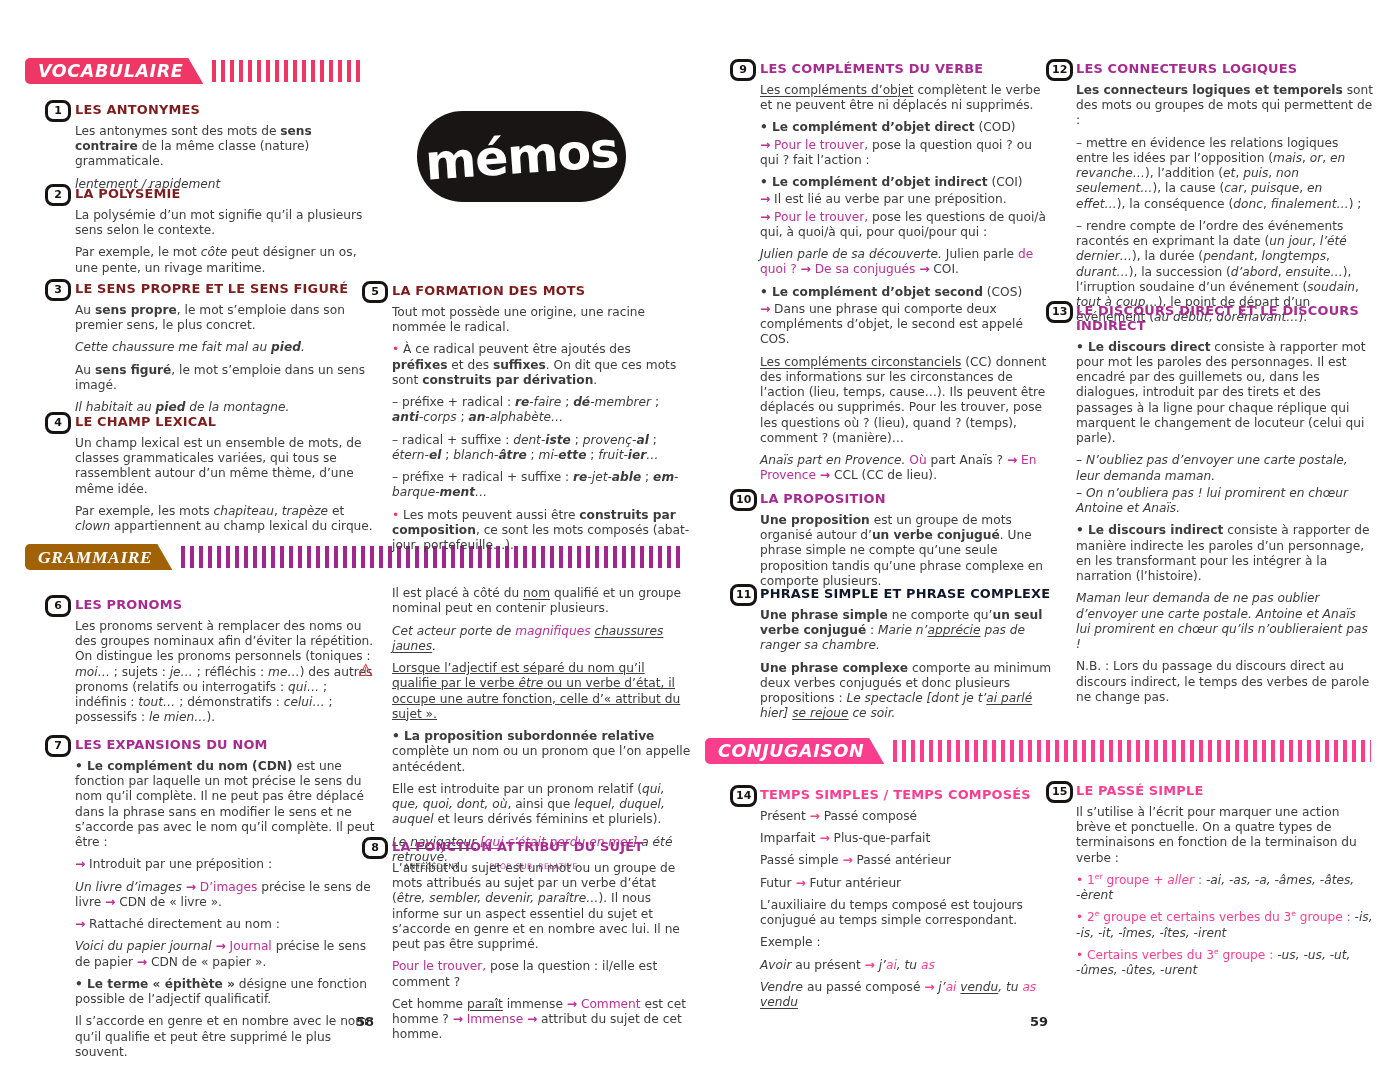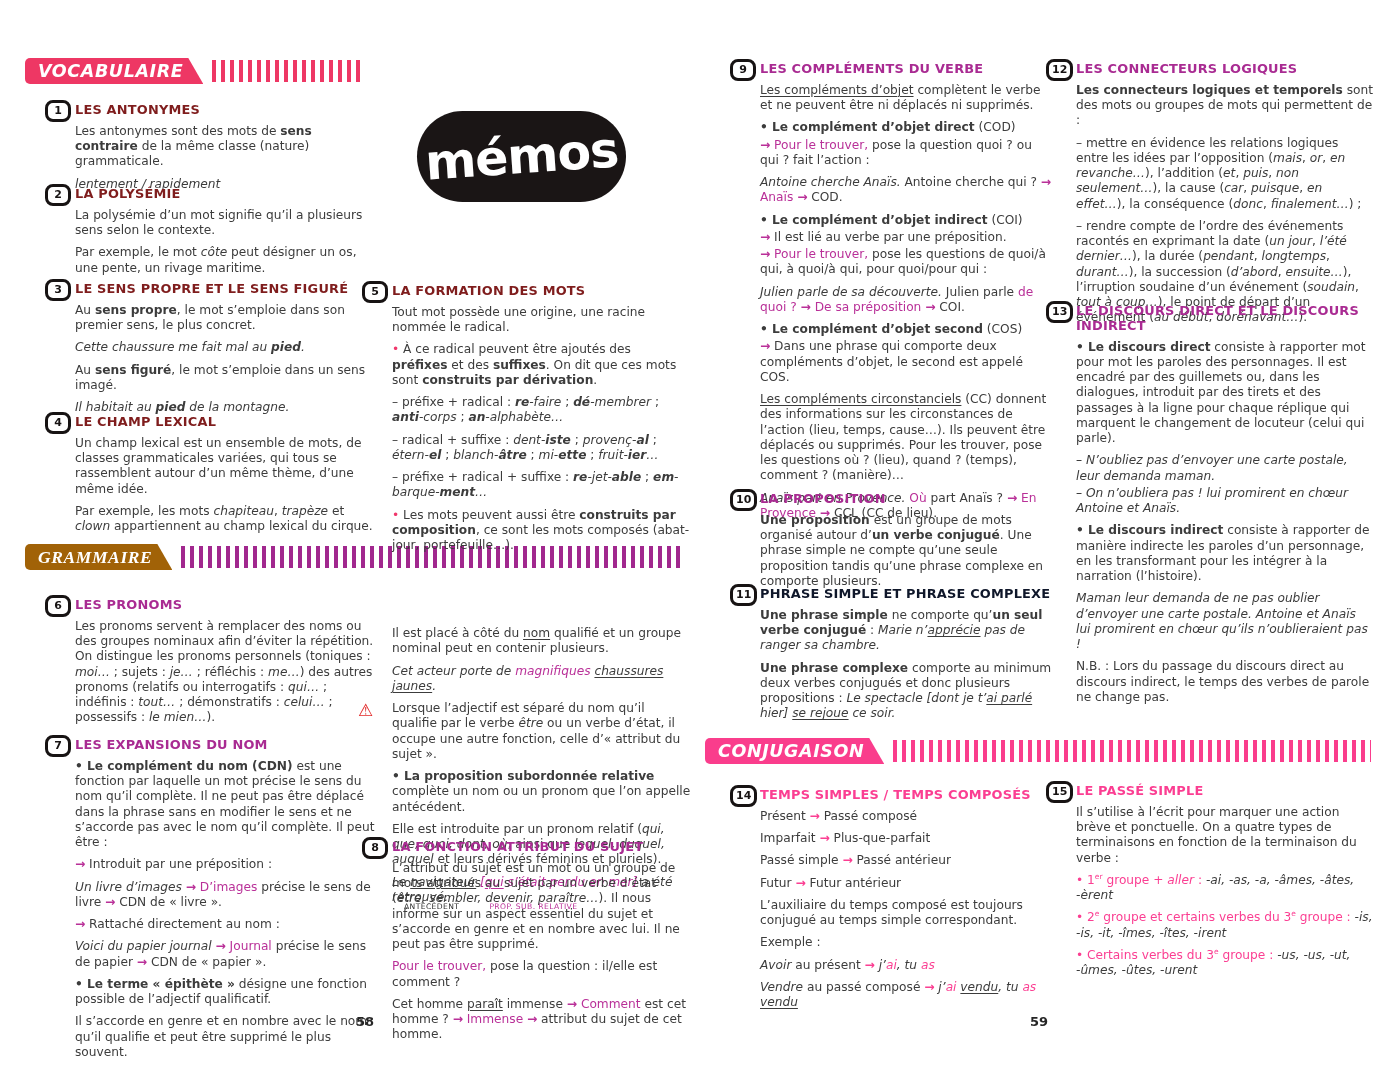--- a/index.html
+++ b/index.html
@@ -40,21 +40,21 @@
   b{font-weight:bold;color:inherit;}
   u{text-underline-offset:2px;text-decoration-thickness:1px;}
   .mg{color:#b93098;text-align:center;}
   .pk{color:#fb3e92;}
   .sec-vocab .pk{color:#f0386c;}
   .ar{font-weight:bold;font-style:normal;}
   .sec-grammar .ar{color:#b93098;}
   .sec-conj .ar{color:#fb3e92;}
   .warn{position:relative;margin:0 0 7px 0;}
   .warn .wicon{position:absolute;left:-34px;top:1px;color:#e22a2a;font-size:17px;line-height:1;}
-  .warn p{margin:0;}
+  .warn p{margin:0;text-decoration:underline;}
   .labels{display:flex;gap:30px;font-size:7.6px;letter-spacing:.4px;margin:-5px 0 7px 0;padding-left:12px;color:#2e2e2e;}
   .labels .l-mg{color:#b93098;}
   sup{font-size:7.5px;vertical-align:super;line-height:0;}
   
   .logo{
     position:absolute;left:417px;top:111px;width:209px;height:91px;background:#1a1515;
     border-radius:46px;display:flex;align-items:center;justify-content:center;
   }
   .logo span{
     color:#fff;font-weight:bold;font-size:49px;letter-spacing:-1px;
@@ -128,21 +128,21 @@
 <section class="item sec-vocab" style="left:392px;top:284px;width:298px;">
     <span class="badge">5</span>
     <h3 class="t-pink">LA FORMATION DES MOTS</h3>
     <p>Tout mot possède une origine, une racine nommée le radical.</p>
     <p><span class="pk">•</span> À ce radical peuvent être ajoutés des <b>préfixes</b> et des <b>suffixes</b>. On dit que ces mots sont <b>construits par dérivation</b>.</p>
     <p>– préfixe + radical : <i><b>re</b>-faire</i> ; <i><b>dé</b>-membrer</i> ; <i><b>anti</b>-corps</i> ; <i><b>an</b>-alphabète…</i></p>
     <p>– radical + suffixe : <i>dent-<b>iste</b></i> ; <i>provenç-<b>al</b></i> ; <i>étern-<b>el</b></i> ; <i>blanch-<b>âtre</b></i> ; <i>mi-<b>ette</b></i> ; <i>fruit-<b>ier</b>…</i></p>
     <p>– préfixe + radical + suffixe : <i><b>re</b>-jet-<b>able</b></i> ; <i><b>em</b>-barque-<b>ment</b>…</i></p>
     <p><span class="pk">•</span> Les mots peuvent aussi être <b>construits par composition</b>, ce sont les mots composés (abat-jour, portefeuille…).</p>
   </section>
-<section class="item sec-grammar" style="left:392px;top:586px;width:300px;margin-top:40px;">
+<section class="item sec-grammar" style="left:392px;top:586px;width:300px;">
     <p>Il est placé à côté du <u>nom</u> qualifié et un groupe nominal peut en contenir plusieurs.</p>
     <p><i>Cet acteur porte de <span class="mg">magnifiques</span> <u>chaussures jaunes</u>.</i></p>
     <div class="warn">
       <span class="wicon">⚠</span>
       <p>Lorsque l’adjectif est séparé du nom qu’il qualifie par le verbe <i>être</i> ou un verbe d’état, il occupe une autre fonction, celle d’« attribut du sujet ».</p>
     </div>
     <p><b>• La proposition subordonnée relative</b> complète un nom ou un pronom que l’on appelle antécédent.</p>
     <p>Elle est introduite par un pronom relatif (<i>qui, que, quoi, dont, où</i>, ainsi que <i>lequel, duquel, auquel</i> et leurs dérivés féminins et pluriels).</p>
     <p class="tight"><i>Le <u>navigateur</u> <span class="mg">[<u>qui</u> s’était perdu en mer]</span> a été retrouvé.</i></p>
     <div class="labels">
@@ -157,25 +157,24 @@
     <p><span class="mg">Pour le trouver,</span> pose la question : il/elle est comment ?</p>
     <p>Cet homme <u>paraît</u> immense <span class="ar">→</span> <span class="mg">Comment</span> est cet homme ? <span class="ar">→</span> <span class="mg">Immense</span> <span class="ar">→</span> attribut du sujet de cet homme.</p>
   </section>
 
 <section class="item sec-grammar" style="left:760px;top:62px;width:292px;">
     <span class="badge">9</span>
     <h3 class="t-purple">LES COMPLÉMENTS DU VERBE</h3>
     <p><u>Les compléments d’objet</u> complètent le verbe et ne peuvent être ni déplacés ni supprimés.</p>
     <p class="tight"><b>• Le complément d’objet direct</b> (COD)</p>
     <p><span class="ar">→</span> <span class="mg">Pour le trouver,</span> pose la question quoi ? ou qui ? fait l’action :</p>
-    <p><i>Antoine cherche Anaïs.</i> Antoine cherche qui ? <span class="ar">→</span> <span class="mg">Anaïs</span> <span class="ar">→</span> COD.</p>
     <p class="tight"><b>• Le complément d’objet indirect</b> (COI)</p>
     <p class="tight"><span class="ar">→</span> Il est lié au verbe par une préposition.</p>
     <p><span class="ar">→</span> <span class="mg">Pour le trouver,</span> pose les questions de quoi/à qui, à quoi/à qui, pour quoi/pour qui :</p>
-    <p><i>Julien parle de sa découverte.</i> Julien parle <span class="mg">de quoi ?</span> <span class="ar">→</span> <span class="mg">De sa préposition</span> <span class="ar">→</span> COI.</p>
+    <p><i>Julien parle de sa découverte.</i> Julien parle <span class="mg">de quoi ?</span> <span class="ar">→</span> <span class="mg">De sa conjugués</span> <span class="ar">→</span> COI.</p>
     <p class="tight"><b>• Le complément d’objet second</b> (COS)</p>
     <p><span class="ar">→</span> Dans une phrase qui comporte deux compléments d’objet, le second est appelé COS.</p>
     <p><u>Les compléments circonstanciels</u> (CC) donnent des informations sur les circonstances de l’action (lieu, temps, cause…). Ils peuvent être déplacés ou supprimés. Pour les trouver, pose les questions où ? (lieu), quand ? (temps), comment ? (manière)…</p>
     <p><i>Anaïs part en Provence.</i> <span class="mg">Où</span> part Anaïs ? <span class="ar">→</span> <span class="mg">En Provence</span> <span class="ar">→</span> CCL (CC de lieu).</p>
   </section>
 <section class="item sec-grammar" style="left:760px;top:492px;width:292px;">
     <span class="badge">10</span>
     <h3 class="t-purple">LA PROPOSITION</h3>
     <p><b>Une proposition</b> est un groupe de mots organisé autour d’<b>un verbe conjugué</b>. Une phrase simple ne compte qu’une seule proposition tandis qu’une phrase complexe en comporte plusieurs.</p>
   </section>

